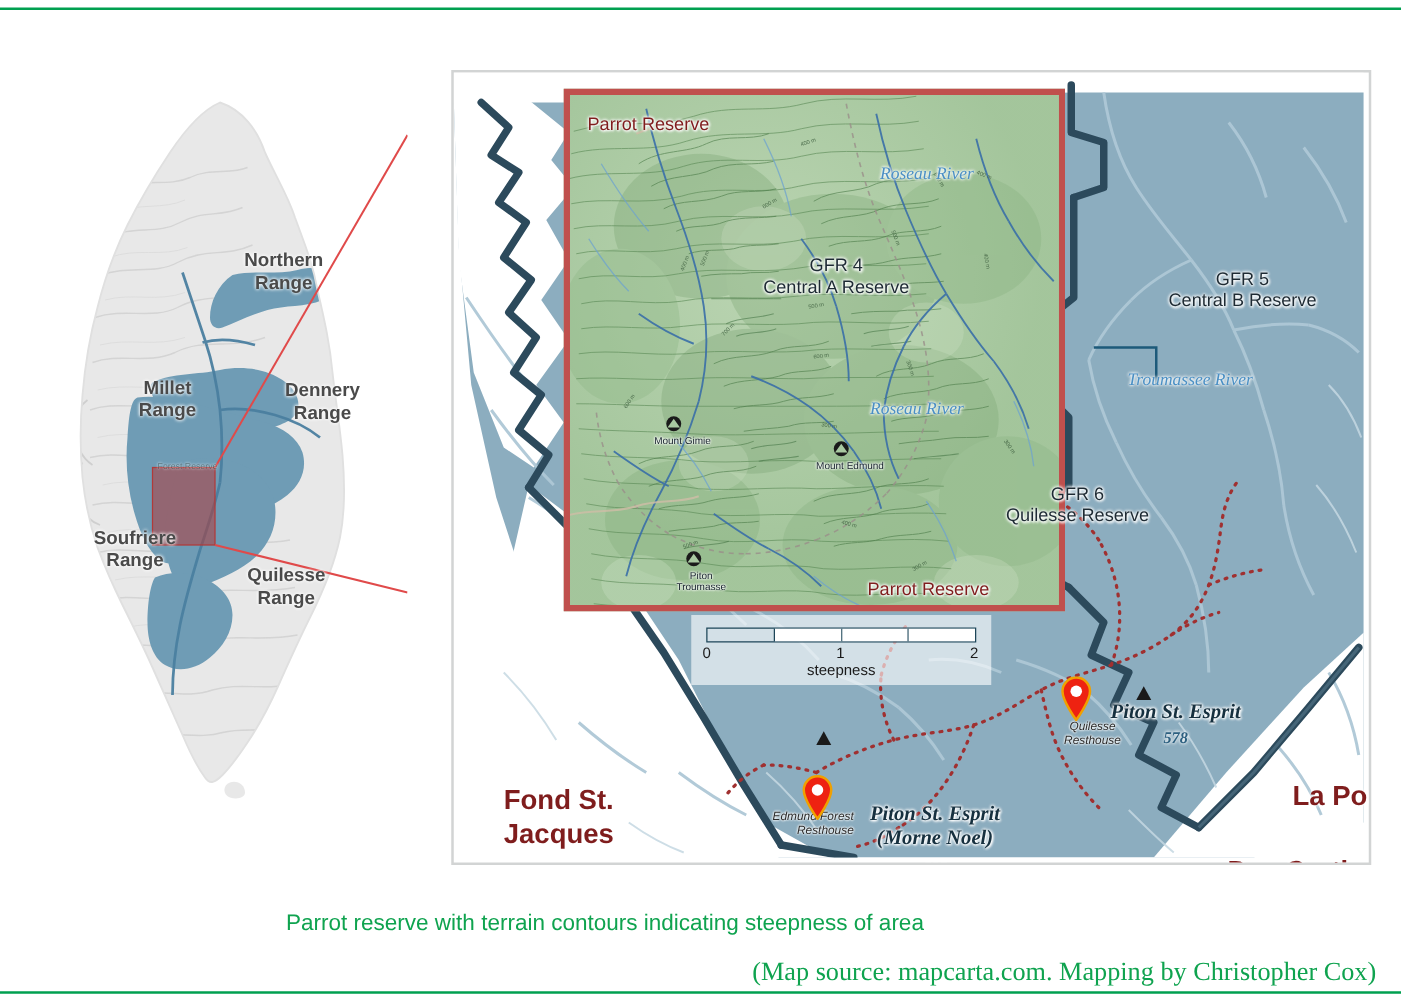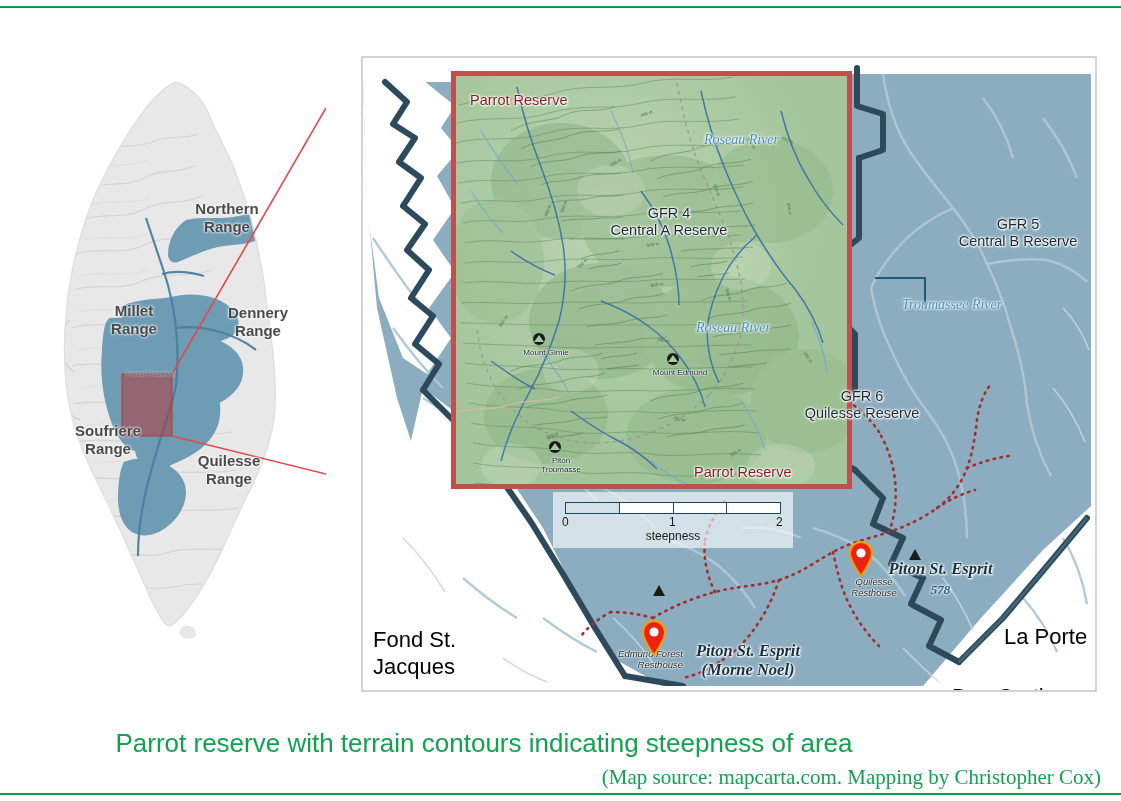--- a/index.html
+++ b/index.html
@@ -35,22 +35,22 @@
     text-shadow:0 0 3px #fff,0 0 3px #fff,0 0 2px #fff,1px 1px 2px #fff;}
   .lbl-river{color:#4a8fc4;font-size:14px;font-style:italic;
     font-family:"Liberation Serif",serif;
     text-shadow:0 0 3px #fff,0 0 3px #fff,0 0 2px #fff;}
   .lbl-peak{color:#16303f;font-size:16.5px;font-style:italic;font-weight:bold;
     font-family:"Liberation Serif",serif;text-align:center;line-height:19px;
     text-shadow:0 0 3px #fff,0 0 3px #fff,0 0 2px #fff,1px 1px 2px #fff;}
   .lbl-elev{color:#2d6080;font-size:13px;font-style:italic;font-weight:bold;
     font-family:"Liberation Serif",serif;text-align:center;
     text-shadow:0 0 3px #fff,0 0 3px #fff;}
-  .lbl-place{color:#000000;font-size:22px;font-weight:normal;line-height:27px;
-    text-shadow:0 0 3px #fff,0 0 3px #fff;}
+  .lbl-place{color:#7f1d1d;font-size:22px;font-weight:bold;line-height:27px;
+    text-shadow:0 0 3px #fff,0 0 3px #fff;margin-left:30px;}
   .lbl-small{color:#2b2b2b;font-size:9.5px;font-style:italic;text-align:center;
     line-height:11px;text-shadow:0 0 2px #fff,0 0 2px #fff,0 0 2px #fff;}
   .lbl-tiny{color:#4a5a5a;font-size:7px;text-align:center;line-height:8px;
     text-shadow:0 0 2px #fff,0 0 2px #fff;}
   .lbl-mtn{color:#14202a;font-size:8px;text-align:center;line-height:9px;
     text-shadow:0 0 2px #fff,0 0 2px #fff,0 0 2px #fff;}
   .lbl-island{color:#4a4a4a;font-size:15px;font-weight:bold;text-align:center;
     line-height:18px;text-shadow:0 0 3px #fff,0 0 3px #fff;}
 
   
@@ -65,21 +65,21 @@
   .sb-ticks{position:absolute;left:12px;top:23px;width:216px;height:14px;}
   .sb-t{position:absolute;font-size:12px;color:#1a1a1a;}
   .sb-unit{position:absolute;left:0;top:37px;width:240px;text-align:center;
            font-size:12px;color:#1a1a1a;}
 
   
   .pin{position:absolute;width:26px;height:36px;}
 
   
   .caption{position:absolute;left:0;top:728px;width:968px;text-align:center;
-           color:#0fa34f;font-size:26px;font-weight:400;}
+           color:#0fa34f;font-size:18px;font-weight:400;}
   .caption2{position:absolute;left:0;top:765px;width:1101px;text-align:right;
            color:#0fa34f;font-size:21px;font-family:"Liberation Serif",serif;}
 </style>
 </head>
 <body>
 
 <div class="rule top"></div>
 
 <div class="island-wrap">
   <svg class="island-svg" width="300" height="570" viewBox="0 0 300 570">
@@ -523,21 +523,21 @@
     <div class="lbl lbl-mtn" style="left:192px;top:292px;width:64px;">Mount Edmund</div>
 
     <div class="lbl lbl-mtn" style="left:76px;top:380px;width:58px;">
       <span>Piton</span><br>
       <span>Troumasse</span>
     </div>
 
     <div class="lbl lbl-parrot" style="left:238px;top:388px;">Parrot Reserve</div>
   </div>
 
-  <div class="lbl lbl-gfr" style="left:580px;top:158px;width:150px;">
+  <div class="lbl lbl-gfr" style="left:556px;top:158px;width:150px;">
     <span>GFR 5</span><br>
     <span>Central B Reserve</span>
   </div>
 
   <div class="lbl lbl-gfr" style="left:424px;top:330px;width:150px;">
     <span>GFR 6</span><br>
     <span>Quilesse Reserve</span>
   </div>
 
   <div class="lbl lbl-river" style="left:539px;top:239px;">Troumassee River</div>

